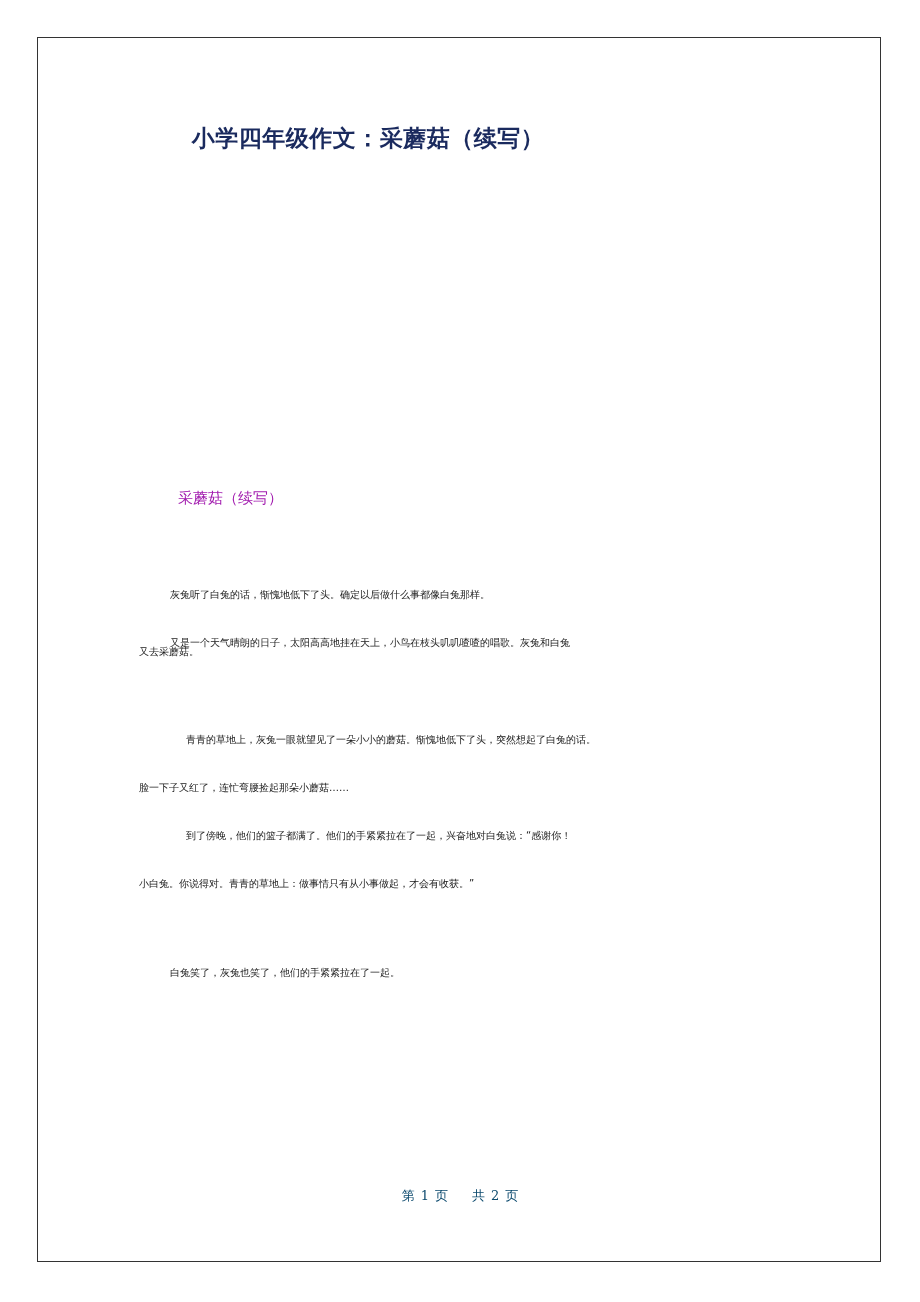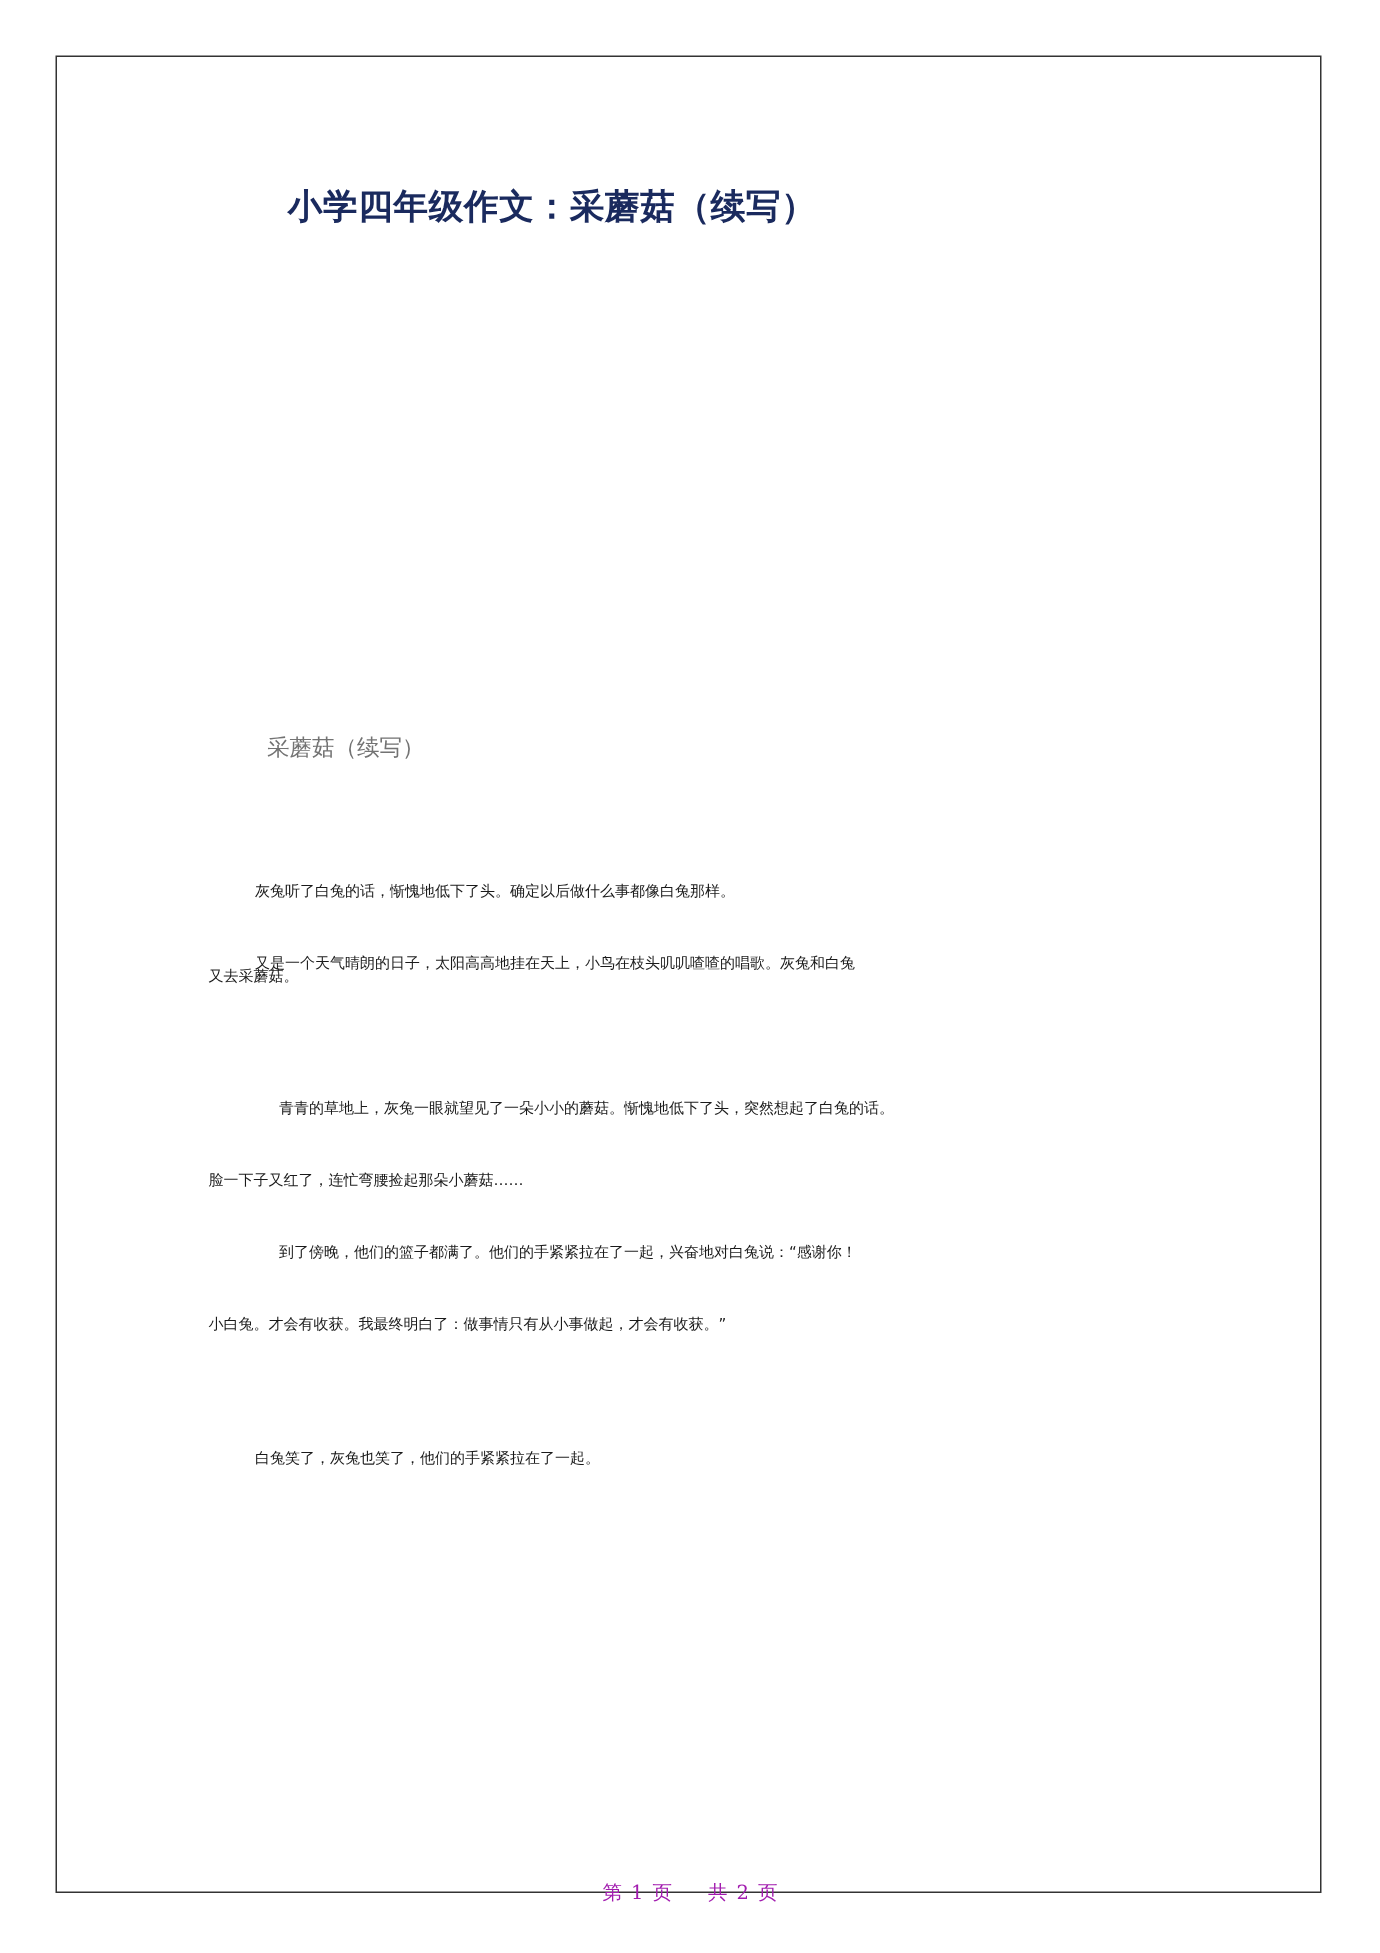--- a/index.html
+++ b/index.html
@@ -35,56 +35,56 @@
       color: #1a2a5e;
       letter-spacing: 0.5px;
       line-height: 40px;
     }
     .subtitle {
       position: absolute;
       left: 178px;
       top: 486px;
       font-size: 15px;
       line-height: 24px;
-      color: #737373;
+      color: #a21caf;
     }
     .line {
       position: absolute;
       font-size: 10px;
       line-height: 24px;
       white-space: nowrap;
       color: #1a1a1a;
     }
     .footer {
       position: absolute;
       left: 0;
       width: 920px;
-      top: 1252px;
+      top: 1185px;
       text-align: center;
       font-family: "DejaVu Serif", "Liberation Serif", serif;
       font-size: 13px;
-      color: #a21caf;
+      color: #0c4a6e;
       line-height: 22px;
     }
     .footer span { margin: 0 3px; }
     .footer .gap { display: inline-block; width: 12px; }
   </style>
 </head>
 <body>
 
 <div class="page-frame"></div>
 
 <div class="doc-title">小学四年级作文：采蘑菇（续写）</div>
 
 <div class="subtitle">采蘑菇（续写）</div>
 
 <div class="line" style="left:170px; top:583px;">灰兔听了白兔的话，惭愧地低下了头。确定以后做什么事都像白兔那样。</div>
 <div class="line" style="left:170px; top:631px;">又是一个天气晴朗的日子，太阳高高地挂在天上，小鸟在枝头叽叽喳喳的唱歌。灰兔和白兔</div>
 <div class="line" style="left:139px; top:640px;">又去采蘑菇。</div>
 <div class="line" style="left:186px; top:728px;">青青的草地上，灰兔一眼就望见了一朵小小的蘑菇。惭愧地低下了头，突然想起了白兔的话。</div>
 <div class="line" style="left:139px; top:776px;">脸一下子又红了，连忙弯腰捡起那朵小蘑菇……</div>
 <div class="line" style="left:186px; top:824px;">到了傍晚，他们的篮子都满了。他们的手紧紧拉在了一起，兴奋地对白兔说：“感谢你！</div>
-<div class="line" style="left:139px; top:872px;">小白兔。才会有收获。我最终明白了：做事情只有从小事做起，才会有收获。”</div>
+<div class="line" style="left:139px; top:872px;">小白兔。你说得对。青青的草地上：做事情只有从小事做起，才会有收获。”</div>
 <div class="line" style="left:170px; top:920px;margin-top:41px;">白兔笑了，灰兔也笑了，他们的手紧紧拉在了一起。</div>
 
 <div class="footer">
   <span>第</span><span>1</span><span>页</span><span class="gap"></span><span>共</span><span>2</span><span>页</span>
 </div>
 
 </body></html>

